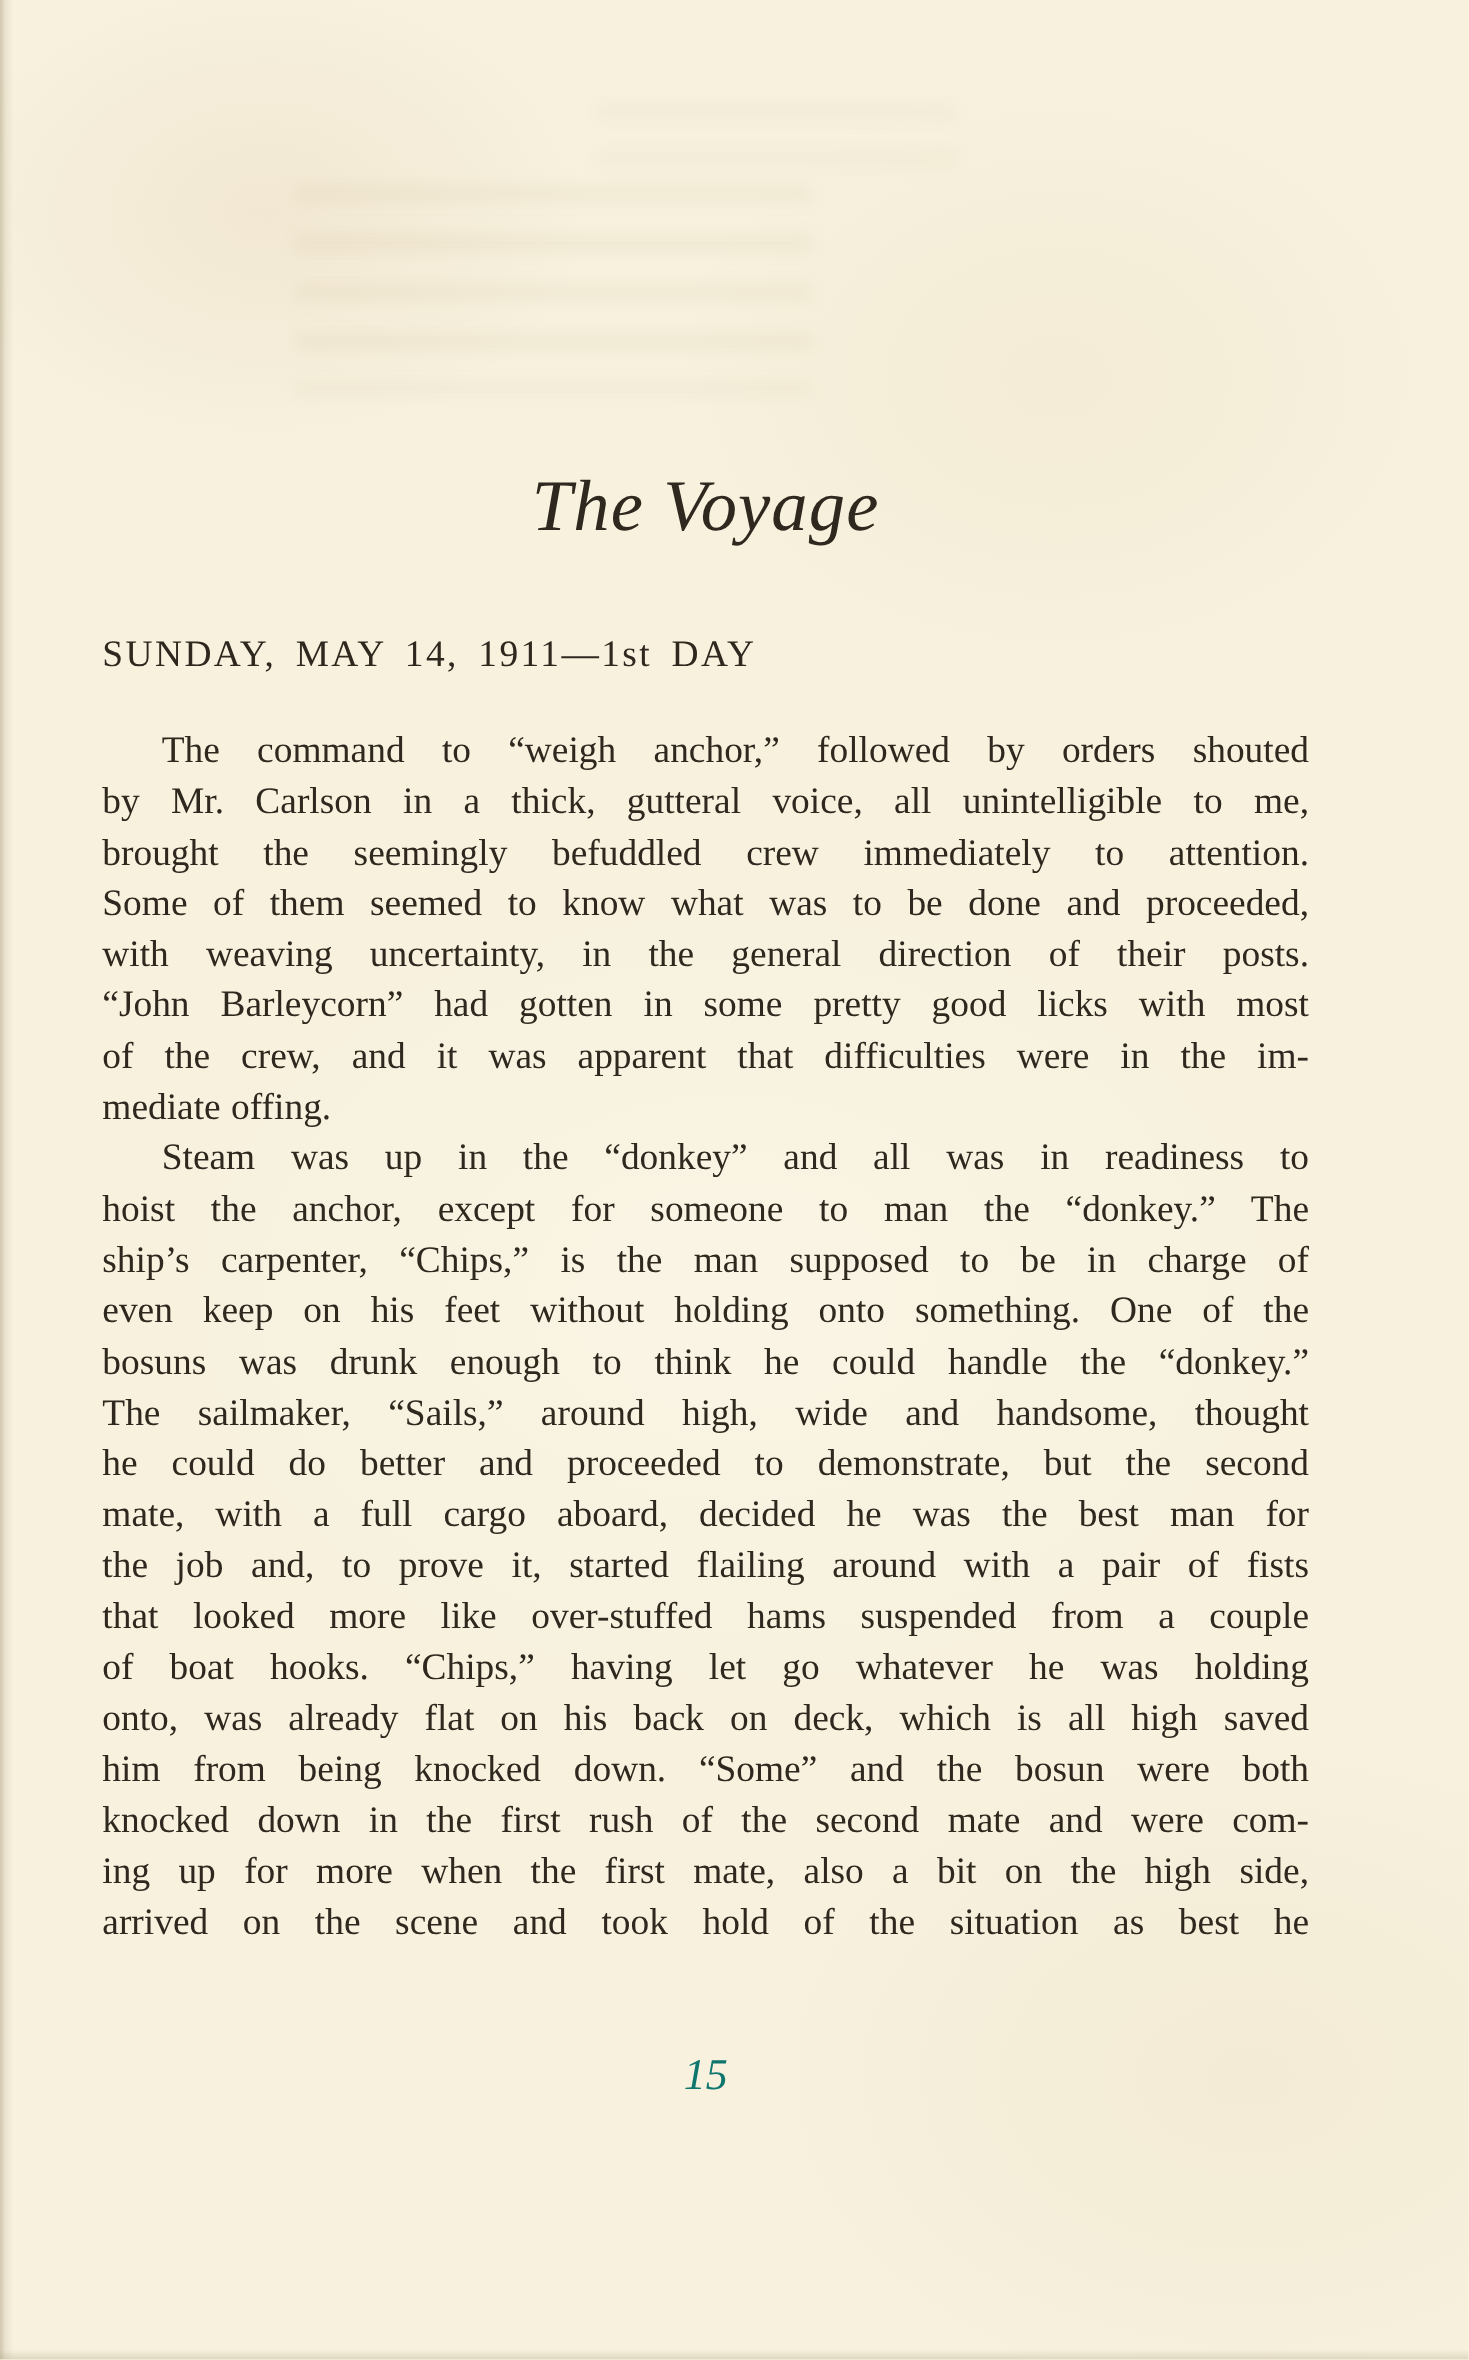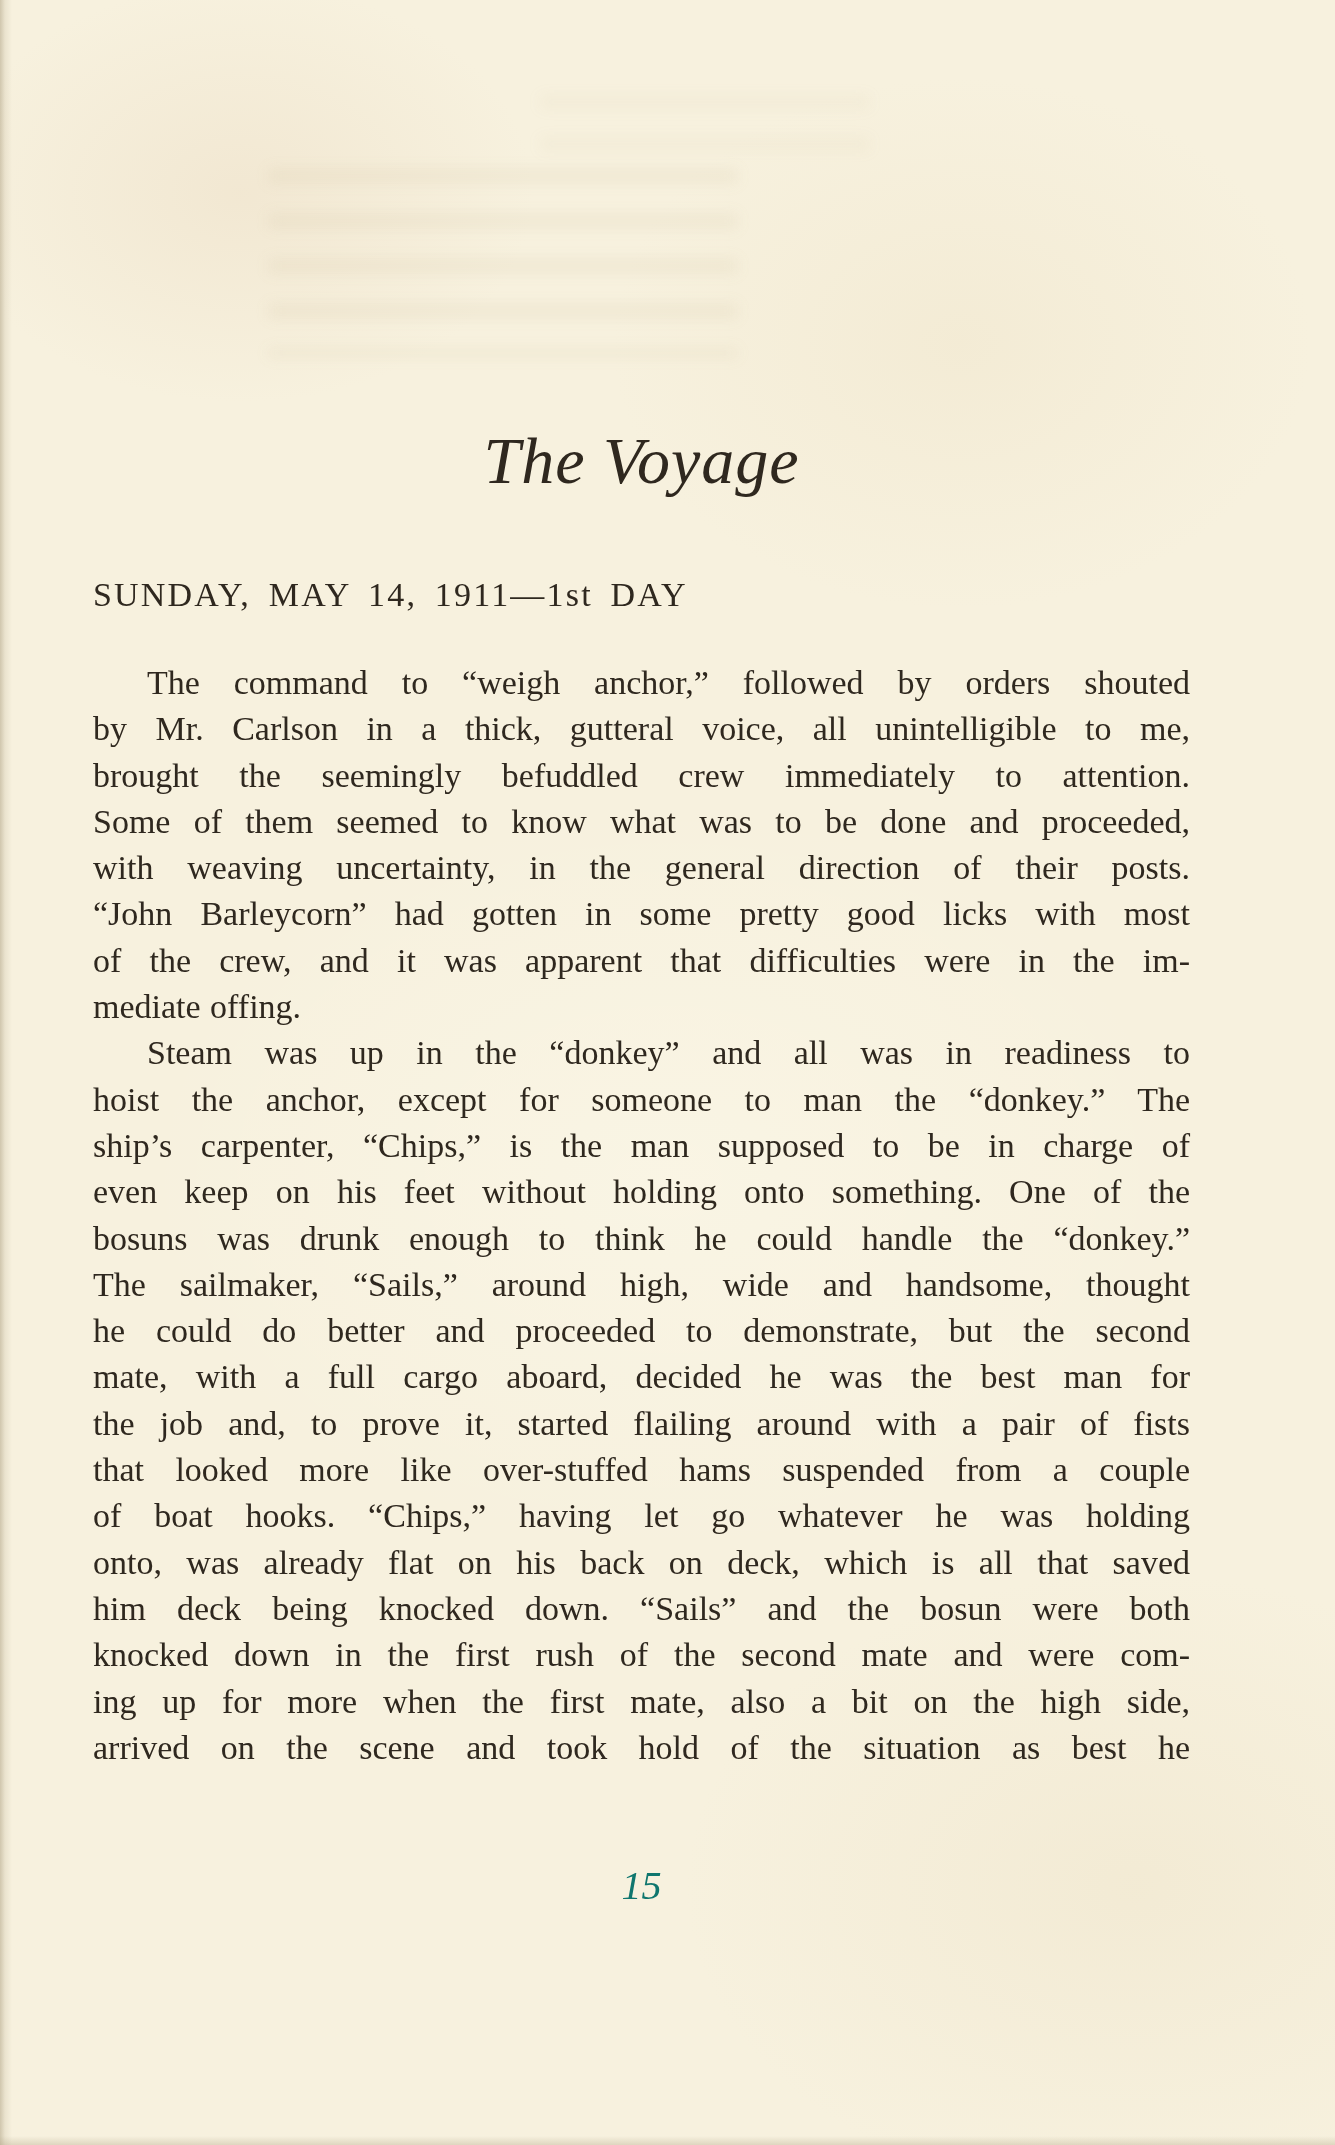--- a/index.html
+++ b/index.html
@@ -87,22 +87,22 @@
     <div class="bline">hoist the anchor, except for someone to man the “donkey.” The</div>
     <div class="bline">ship’s carpenter, “Chips,” is the man supposed to be in charge of</div>
     <div class="bline">even keep on his feet without holding onto something. One of the</div>
     <div class="bline">bosuns was drunk enough to think he could handle the “donkey.”</div>
     <div class="bline">The sailmaker, “Sails,” around high, wide and handsome, thought</div>
     <div class="bline">he could do better and proceeded to demonstrate, but the second</div>
     <div class="bline">mate, with a full cargo aboard, decided he was the best man for</div>
     <div class="bline">the job and, to prove it, started flailing around with a pair of fists</div>
     <div class="bline">that looked more like over-stuffed hams suspended from a couple</div>
     <div class="bline">of boat hooks. “Chips,” having let go whatever he was holding</div>
-    <div class="bline">onto, was already flat on his back on deck, which is all that saved</div>
-    <div class="bline">him deck being knocked down. “Sails” and the bosun were both</div>
+    <div class="bline">onto, was already flat on his back on deck, which is all high saved</div>
+    <div class="bline">him from being knocked down. “Some” and the bosun were both</div>
     <div class="bline">knocked down in the first rush of the second mate and were com-</div>
     <div class="bline">ing up for more when the first mate, also a bit on the high side,</div>
     <div class="bline">arrived on the scene and took hold of the situation as best he</div>
   </div>
 </div>
 
 <div class="page-number">15</div>
 
 <div class="watermark">
   

